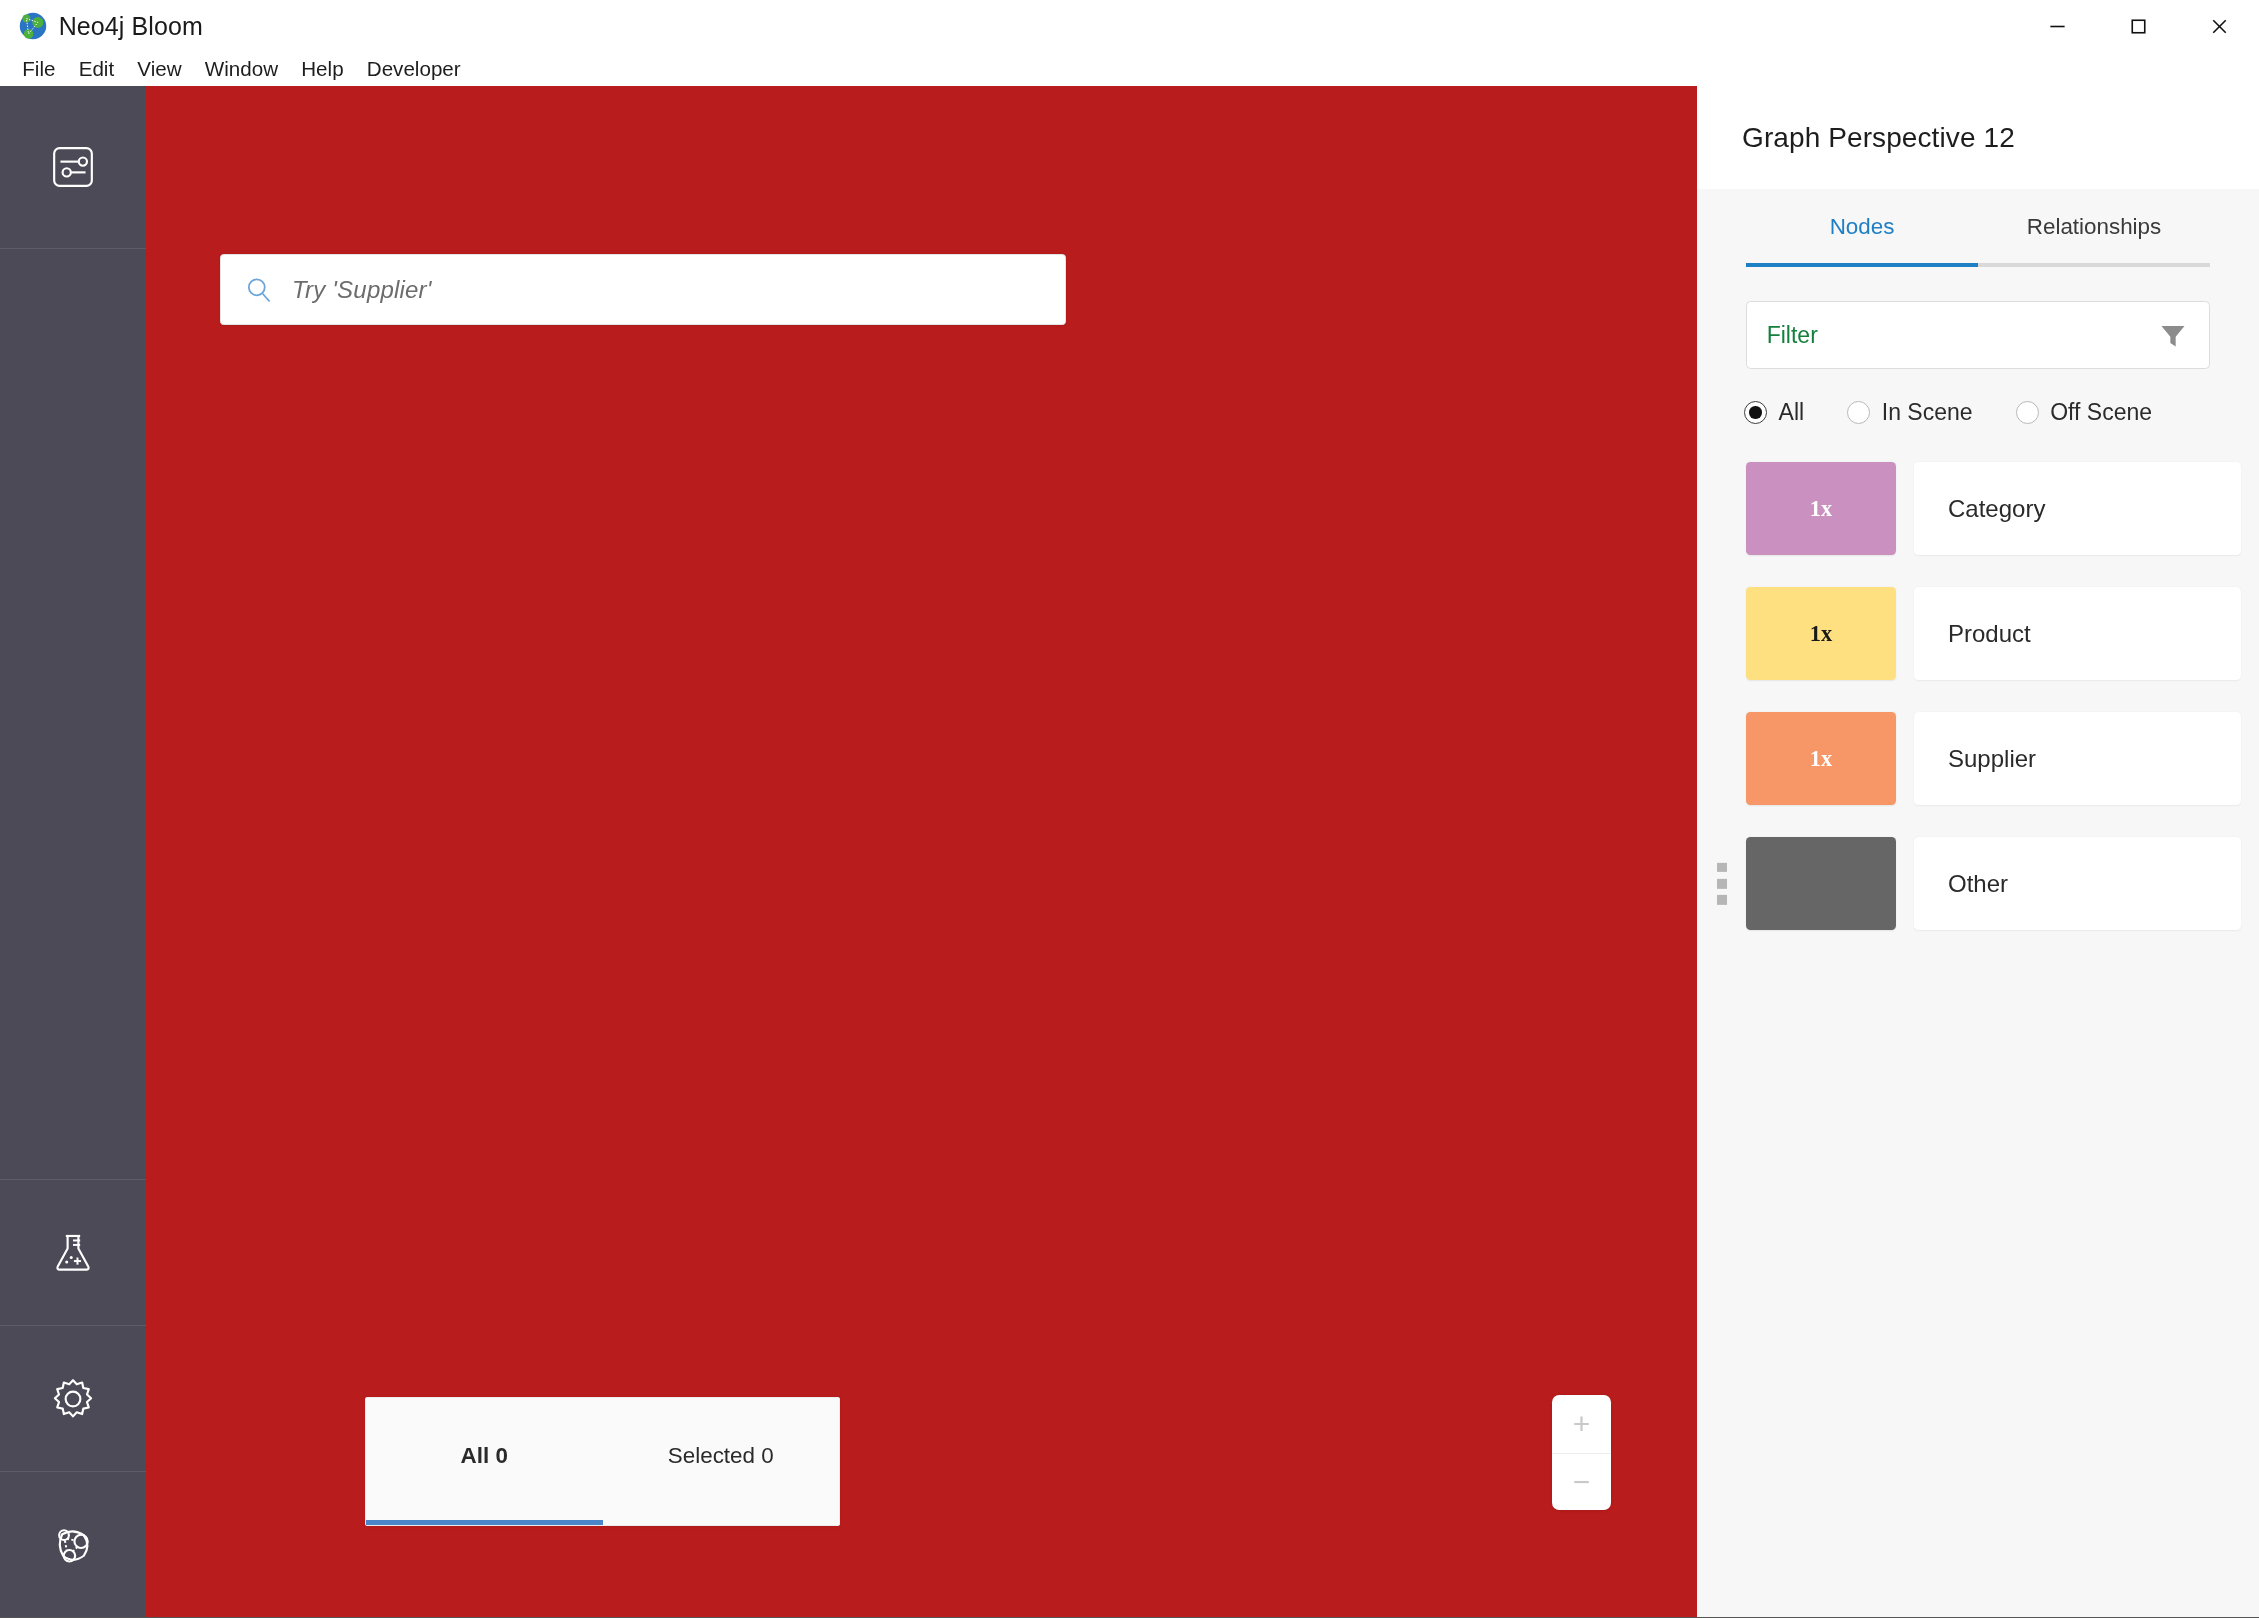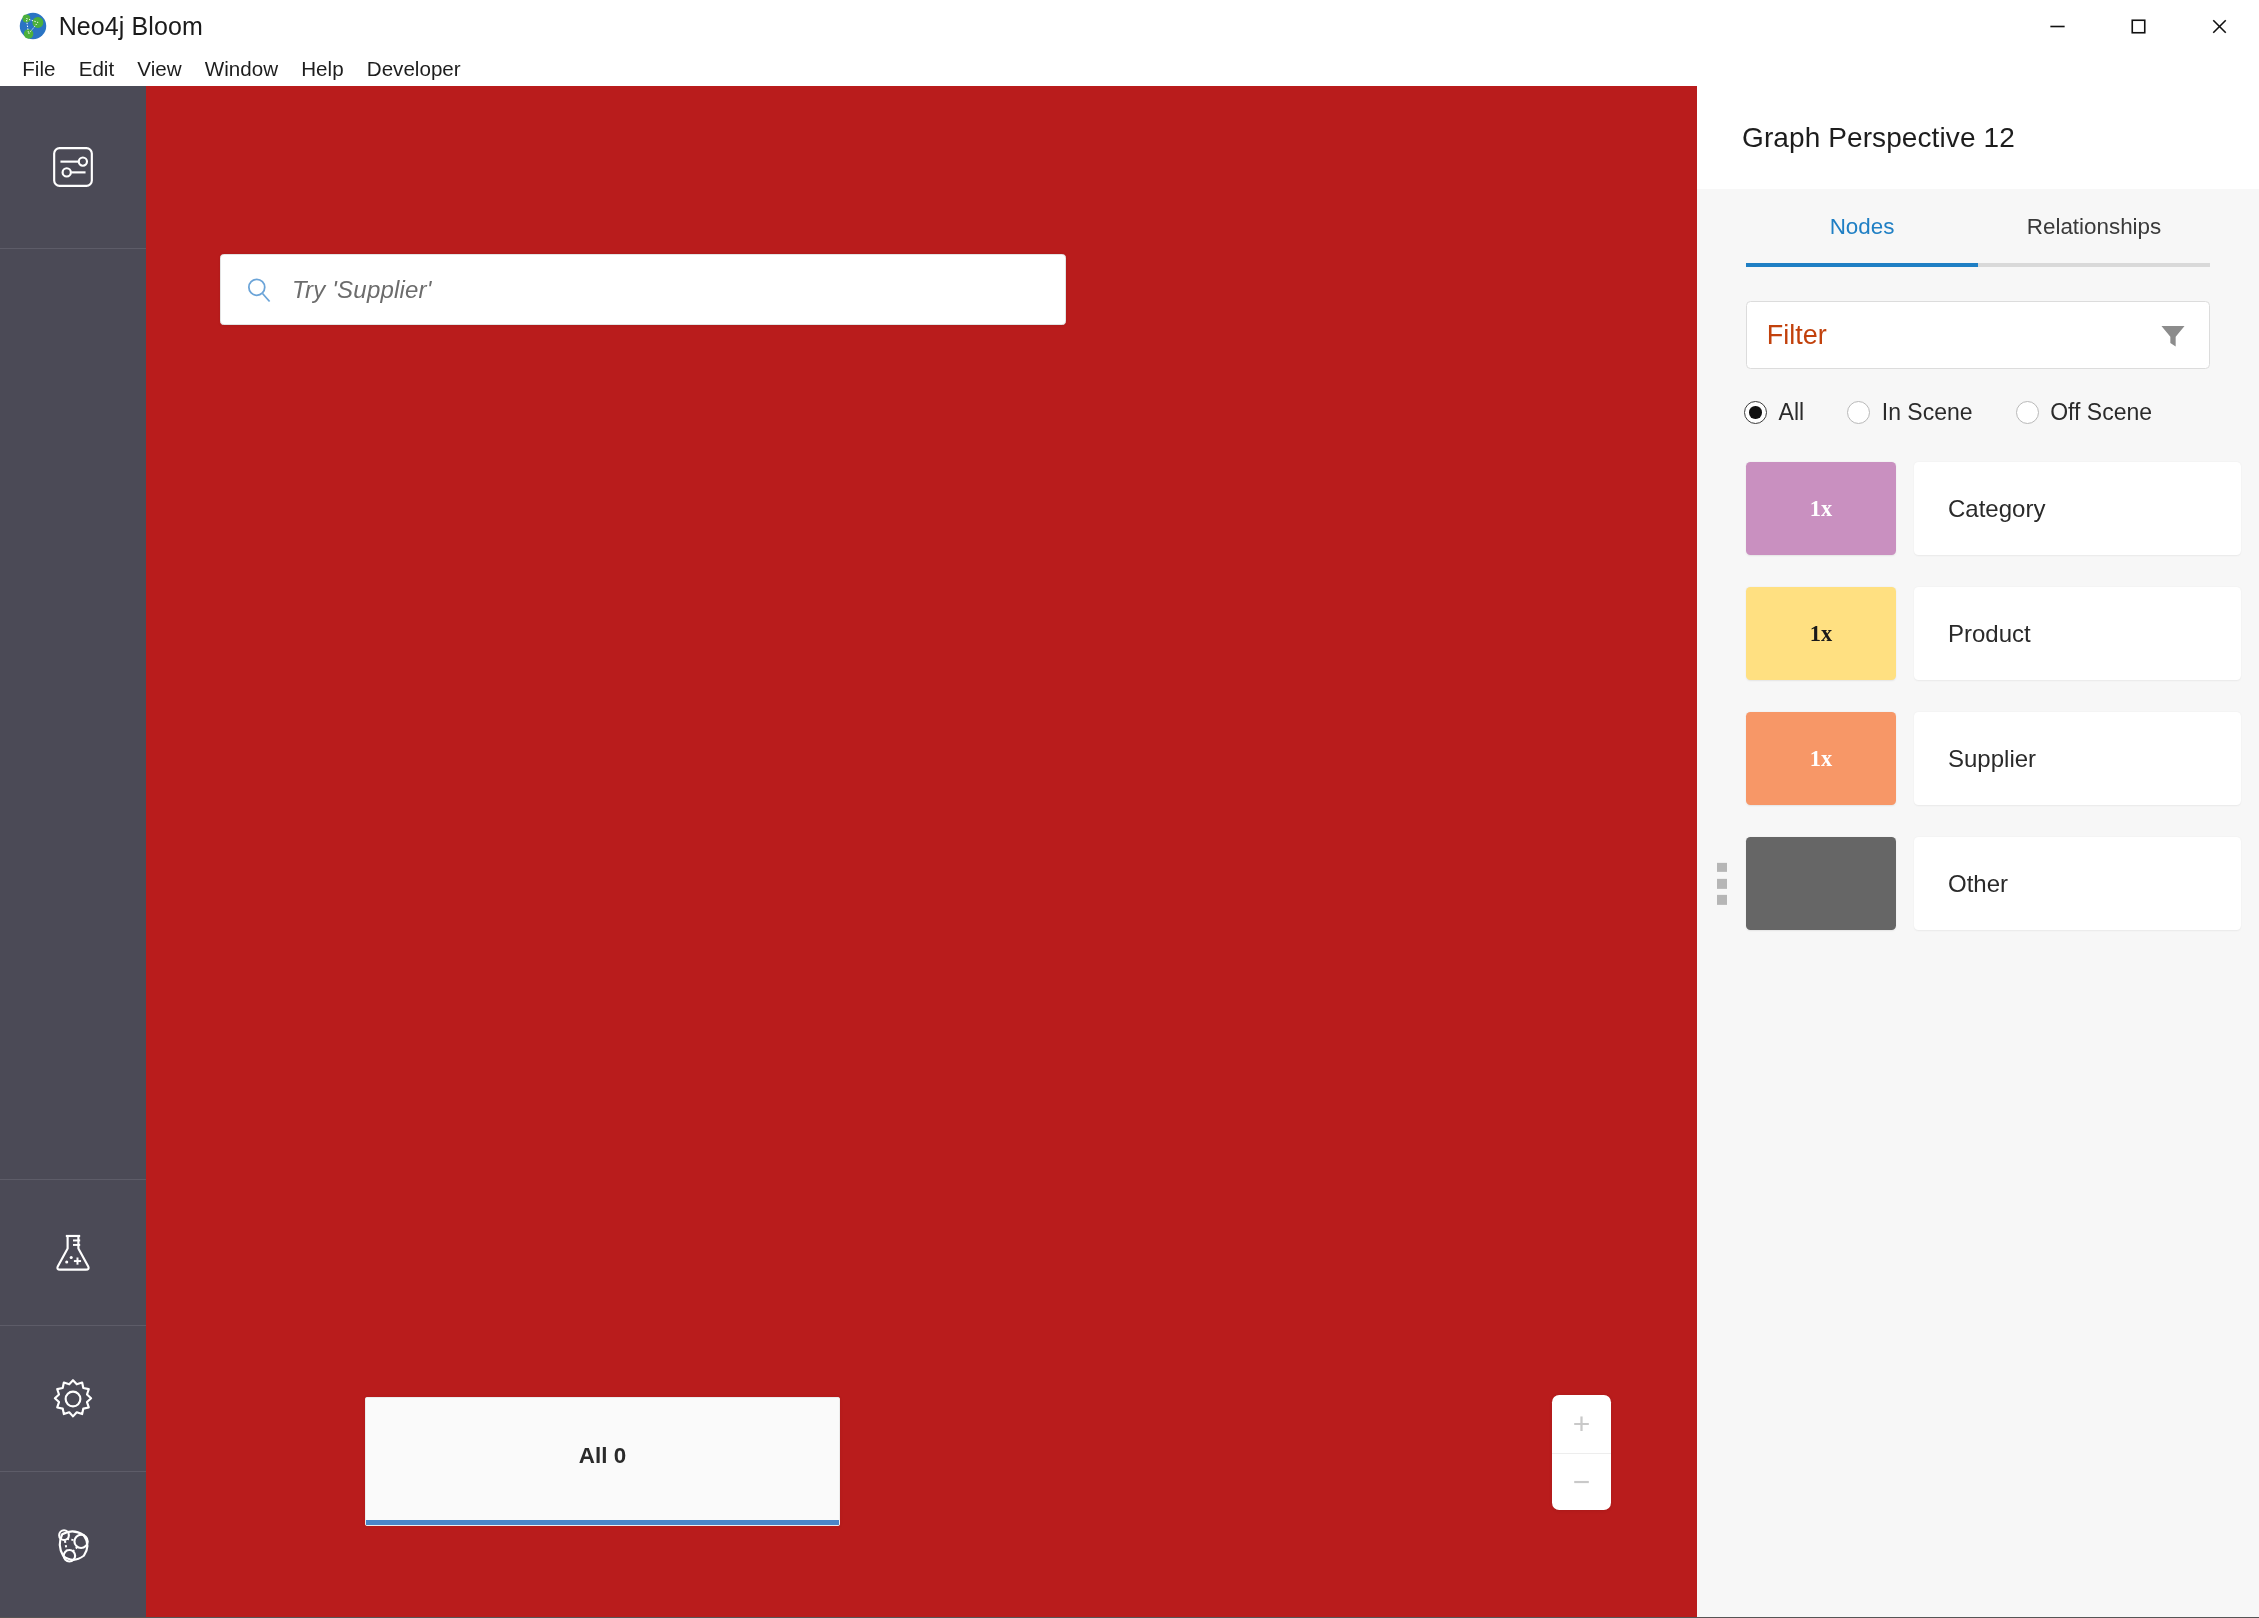--- a/index.html
+++ b/index.html
@@ -180,21 +180,21 @@
   .filter-wrap {
     margin: 34px 49px 0 49px;
     height: 68px;
     background: #ffffff;
     border: 0.9px solid #dcdcdc;
     border-radius: 4.5px;
     display: flex; align-items: center;
     padding: 0 19.7px;
     cursor: text;
   }
-  .filter-ph { flex: 1; font-size: 27px; color: #c2410c; }
+  .filter-ph { flex: 1; font-size: 23px; color: #15803d; }
   .funnel-icon { flex: none; }
 
   .radios {
     display: flex; align-items: center;
     margin: 30px 8px 0 47px;
     gap: 16px;
     text-align: center;
   }
   .radio-item {
     display: flex; align-items: center;
@@ -348,20 +348,21 @@
     <div class="searchbox">
       <svg class="search-icon" width="30" height="30" viewBox="0 0 34 34">
         <circle cx="14.5" cy="14" r="9" fill="none" stroke="#6ba4d8" stroke-width="2"></circle>
         <line x1="21" y1="21" x2="29" y2="30" stroke="#6ba4d8" stroke-width="2"></line>
       </svg>
       <span class="search-ph">Try 'Supplier'</span>
     </div>
 
     <div class="bottom-card">
       <div class="bc-tab active">All 0</div>
+      <div class="bc-tab">Selected 0</div>
     </div>
 
     <div class="zoom-ctrl">
       <div class="zoom-btn plus">+</div>
       <div class="zoom-btn minus">−</div>
     </div>
 
   </div>
 
   <div class="panel">

